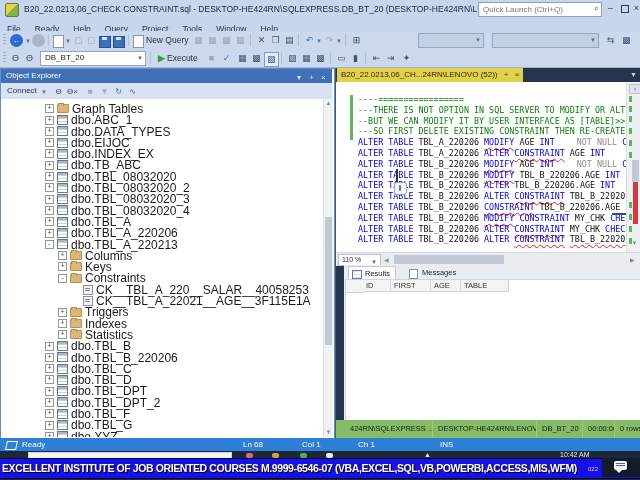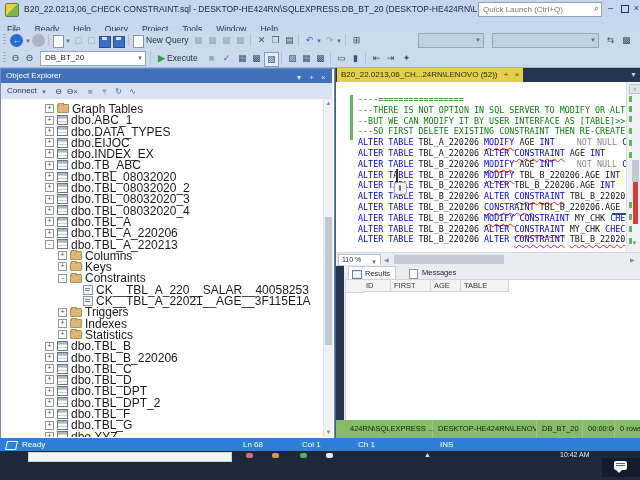--- a/index.html
+++ b/index.html
@@ -369,17 +369,21 @@
 
   <div class="abs taskbar">
     <div class="abs tb-search"></div>
     <div class="abs tray-dot" style="left:246px;background:#d86a7a;"></div>
     <div class="abs tray-dot" style="left:272px;background:#d89a50;"></div>
     <div class="abs tray-dot" style="left:300px;background:#58a868;"></div>
     <div class="abs tray-dot" style="left:326px;background:#e8ecf2;"></div>
     <div class="abs tray-up">▲</div>
     <div class="abs tray-time">10:42 AM</div>
   </div>
+  <div class="abs banner">
+    <span class="banner-text">EXCELLENT INSTITUTE OF JOB ORIENTED COURSES M.9999-6546-07 (VBA,EXCEL,SQL,VB,POWERBI,ACCESS,MIS,WFM)</span>
+    <span class="banner-suffix">022</span>
+  </div>
   <div class="abs chat-box">
     <div class="chat-ic"></div>
   </div>
 
 </div>
 
 </body></html>

